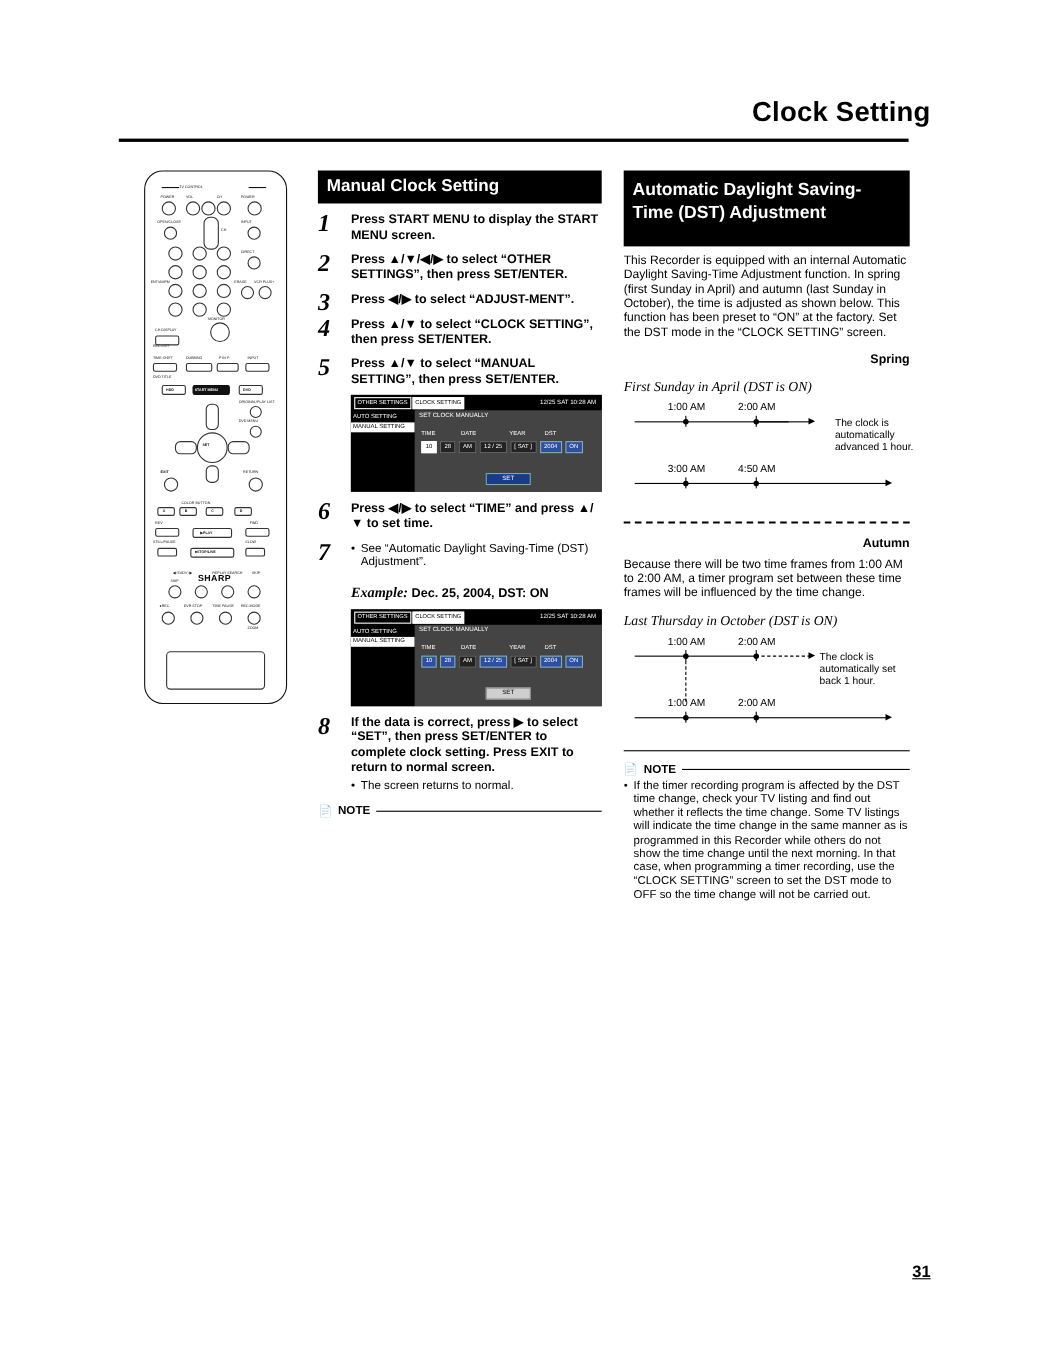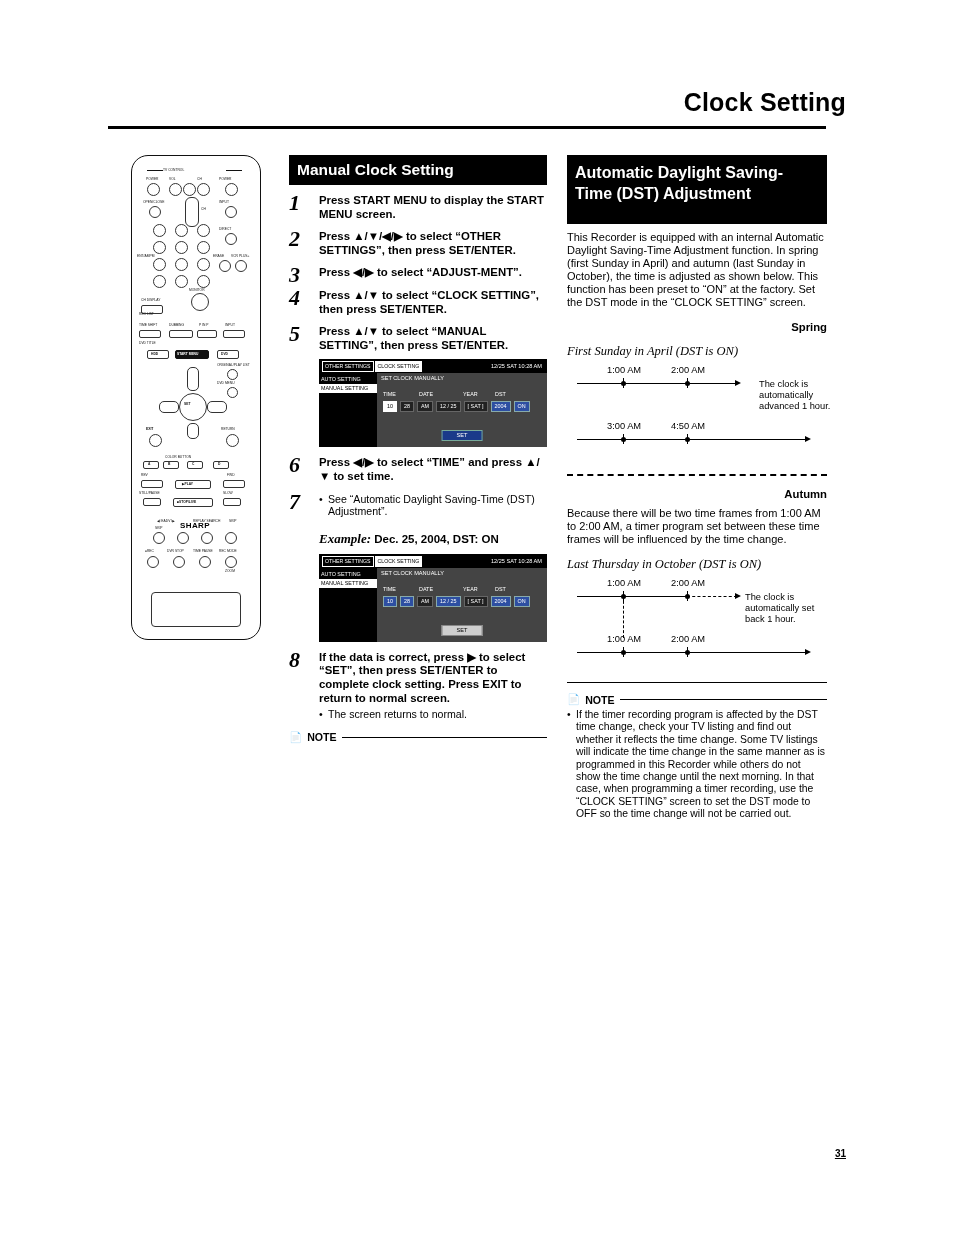--- a/index.html
+++ b/index.html
@@ -97,21 +97,21 @@
   .tl .ln{position:absolute;background:#000;}
   .tl .caption{position:absolute;font-size:9.3px;line-height:11px;}
   .tl .arrowhead{
     position:absolute;width:0;height:0;
     border-top:3.5px solid transparent;border-bottom:3.5px solid transparent;
   }
   .tl .dot{position:absolute;width:5px;height:5px;border-radius:50%;background:#000;}
   .tl .vline{position:absolute;width:1px;background:#000;}
 
   
-  .pageno{position:absolute;right:108px;top:1148px;font-size:10px;font-weight:bold;text-decoration:underline;}
+  .pageno{position:absolute;right:108px;top:1148px;font-size:15px;font-weight:bold;text-decoration:underline;}
 
   
   .remote-wrap{position:absolute;left:131px;top:155px;width:128px;height:483px;}
   .remote-body{
     position:absolute;left:0;top:0;width:128px;height:483px;
     border:1.4px solid #111;border-radius:17px;background:#fff;
   }
   .rbtn{position:absolute;border:0.8px solid #333;border-radius:50%;background:#fff;}
   .rpill{position:absolute;border:0.8px solid #333;border-radius:3px;background:#fff;}
   .rlabel{position:absolute;font-size:3.3px;color:#111;white-space:nowrap;}

